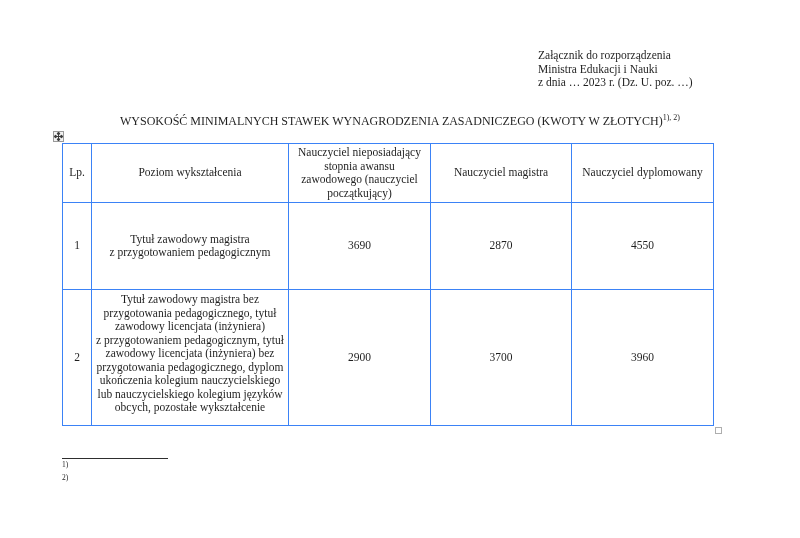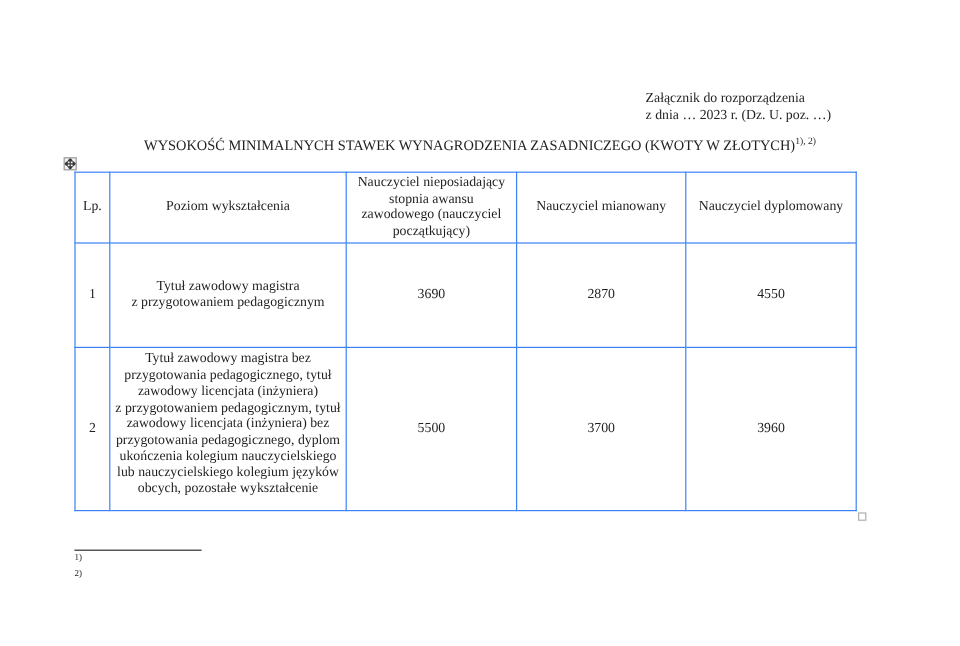--- a/index.html
+++ b/index.html
@@ -12,21 +12,20 @@
     font-family: "Liberation Serif", serif;
   }
 
   
   .annex-block {
     position: absolute;
     left: 538px; top: 49px;
     font-size: 11.5px;
     line-height: 13.5px;
     white-space: nowrap;
-    margin-top: 27px;
   }
 
   
   .doc-title {
     position: absolute;
     left: 0; top: 114px;
     width: 800px;
     text-align: center;
     font-size: 12px;
     line-height: 15px;
@@ -106,20 +105,21 @@
     top: -3px;
   }
 </style>
 </head>
 <body>
 
 <div class="page">
 
   <div class="annex-block">
     <div>Załącznik do rozporządzenia</div>
+    <div>Ministra Edukacji i Nauki</div>
     <div>z dnia … 2023 r. (Dz. U. poz. …)</div>
   </div>
 
   <div class="doc-title"><span>WYSOKOŚĆ MINIMALNYCH STAWEK WYNAGRODZENIA ZASADNICZEGO (KWOTY W ZŁOTYCH)</span><sup>1), 2)</sup></div>
 
   <div class="table-wrap">
 
     <div class="move-handle">
       <span style="display:flex">
         <svg width="9" height="9" viewBox="0 0 9 9">
@@ -141,36 +141,36 @@
           <col class="c-lvl">
           <col class="c-v1">
           <col class="c-v2">
           <col class="c-v3">
       </colgroup>
       <thead>
         <tr class="hdr-row">
           <th>Lp.</th>
           <th>Poziom wykształcenia</th>
           <th>Nauczyciel nieposiadający stopnia awansu zawodowego (nauczyciel początkujący)</th>
-          <th>Nauczyciel mianowany</th>
+          <th>Nauczyciel magistra</th>
           <th>Nauczyciel dyplomowany</th>
         </tr>
       </thead>
       <tbody>
         <tr class="row-1">
           <td>1</td>
           <td class="level-cell">Tytuł zawodowy magistra z&nbsp;przygotowaniem pedagogicznym</td>
           <td>3690</td>
           <td>2870</td>
           <td>4550</td>
         </tr>
         <tr class="row-2">
           <td>2</td>
           <td class="level-cell">Tytuł zawodowy magistra bez przygotowania pedagogicznego, tytuł zawodowy licencjata (inżyniera) z&nbsp;przygotowaniem pedagogicznym, tytuł zawodowy licencjata (inżyniera) bez przygotowania pedagogicznego, dyplom ukończenia kolegium nauczycielskiego lub nauczycielskiego kolegium języków obcych, pozostałe wykształcenie</td>
-          <td>5500</td>
+          <td>2900</td>
           <td>3700</td>
           <td>3960</td>
         </tr>
       </tbody>
     </table>
 
     <div class="resize-handle"></div>
   </div>
 
   <div class="footnote-sep"></div>

